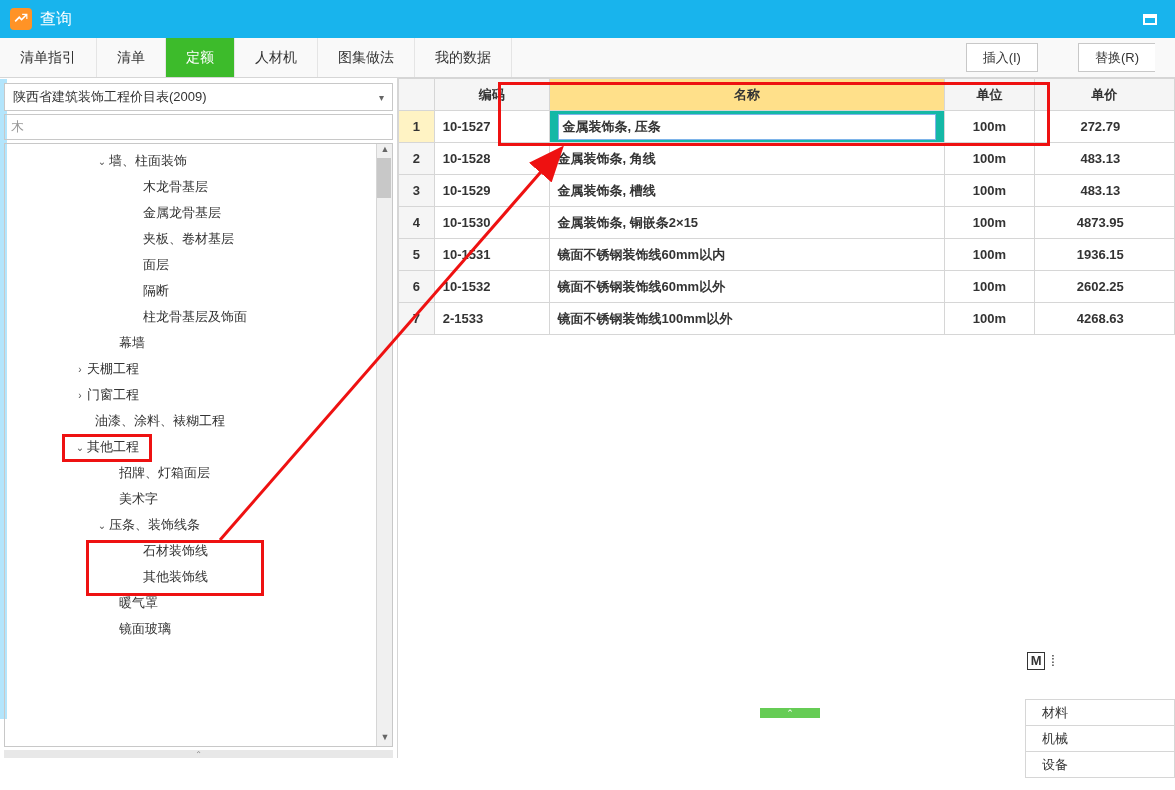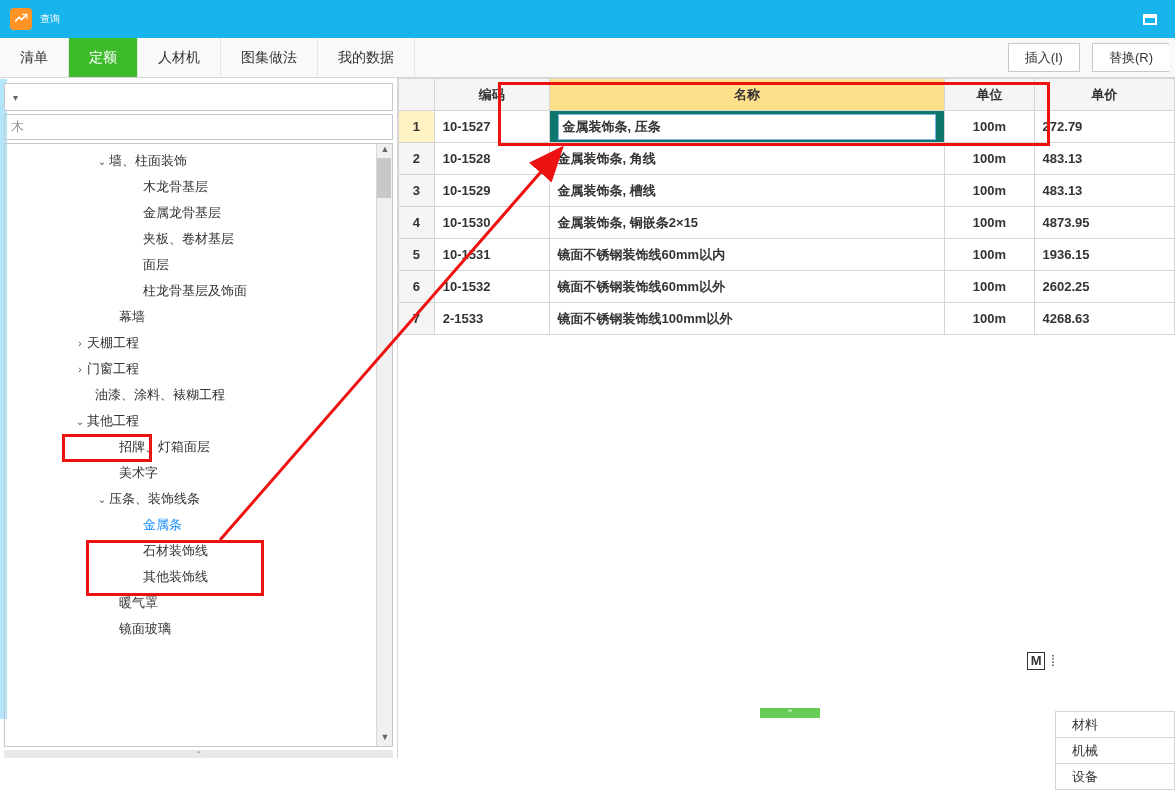--- a/index.html
+++ b/index.html
@@ -2,30 +2,30 @@
 <html><head>
 <meta charset="utf-8">
 <style>
 * { box-sizing: border-box; margin: 0; padding: 0; }
 body { font-family: "Microsoft YaHei", Arial, sans-serif; font-size: 13px; color: #333; background: #fff; width: 1175px; height: 790px; position: relative; overflow: hidden; }
 
 
 .titlebar { background: #18b4ed; height: 38px; display: flex; align-items: center; padding: 0 10px; color: #fff; }
 .titlebar .app-icon { width: 22px; height: 22px; background: #ff9326; border-radius: 4px; display: flex; align-items: center; justify-content: center; margin-right: 8px; }
 .titlebar .app-icon svg { width: 14px; height: 14px; }
-.titlebar .title { font-size: 10px; flex: 1; }
+.titlebar .title { font-size: 16px; flex: 1; }
 .titlebar .restore-icon { width: 30px; height: 20px; display: flex; align-items: center; justify-content: center; cursor: pointer; }
 .titlebar .restore-icon .box { width: 14px; height: 11px; border: 2px solid #fff; border-top-width: 4px; }
 
 
 .tabrow { height: 40px; display: flex; align-items: stretch; border-bottom: 1px solid #d6d6d6; background: #f9f9f9; }
 .tabrow .tab { padding: 0 20px; display: flex; align-items: center; font-size: 14px; cursor: pointer; border-right: 1px solid #e5e5e5; }
 .tabrow .tab.active { background: #3dbb2b; color: #fff; }
 .tabrow .spacer { flex: 1; }
-.tabrow .btn { margin: 5px 6px; padding: 0 16px; border: 1px solid #c8c8c8; background: #fff; display: flex; align-items: center; cursor: pointer; font-size: 13px; }
+.tabrow .btn { margin: 5px 20px; padding: 0 16px; border: 1px solid #c8c8c8; background: #fff; display: flex; align-items: center; cursor: pointer; font-size: 13px; }
 .tabrow .btn.cut { border-right: none; }
 
 
 .main { display: flex; position: relative; height: 680px; }
 
 
 .left { width: 398px; border-right: 1px solid #d6d6d6; display: flex; flex-direction: column; }
 .left .dropdown { height: 28px; border: 1px solid #c8c8c8; margin: 5px 4px 3px 4px; display: flex; align-items: center; padding: 0 8px; background: #fff; cursor: pointer; }
 .left .dropdown .dd-text { flex: 1; }
 .left .dropdown .dd-arrow { font-size: 10px; color: #666; }
@@ -53,30 +53,30 @@
 .grid { border-collapse: collapse; width: 100%; }
 .grid th, .grid td { border: 1px solid #d6d6d6; height: 32px; font-size: 13px; font-weight: bold; }
 .grid th { background: #f5f5f5; text-align: center; }
 .grid th.name { background: #ffe08a; margin-top: 36px; }
 .grid td.rn { width: 28px; text-align: center; background: #f5f5f5; font-weight: bold; }
 .grid td.rn.sel { background: #fff3c4; }
 .grid td { padding: 0 8px; }
 .grid td.code { width: 90px; }
 .grid td.name { width: 310px; }
 .grid td.unit { width: 70px; text-align: center; }
-.grid td.price { width: 110px; text-align: left; padding-right: 16px; }
-.grid tr.selrow td.name { background: #0f766e; }
+.grid td.price { width: 110px; text-align: center; padding-right: 16px; }
+.grid tr.selrow td.name { background: #14b8a6; }
 .grid .name-input { border: 1px solid #7eb4ea; height: 26px; padding: 0 4px; display: flex; align-items: center; background: #fff; }
 
 
 .redbox { position: absolute; border: 3px solid #e11; pointer-events: none; z-index: 50; }
 .arrow-svg { position: absolute; z-index: 49; pointer-events: none; }
 
 
-.bottom-panel { position: absolute; right: 0; bottom: 0; width: 120px; border-left: 1px solid #d6d6d6; border-top: 1px solid #d6d6d6; background: #fff; }
+.bottom-panel { position: absolute; right: 0; bottom: 12px; width: 150px; border-left: 1px solid #d6d6d6; border-top: 1px solid #d6d6d6; background: #fff; }
 .bottom-panel .row { height: 26px; border-bottom: 1px solid #d6d6d6; border-right:1px solid #d6d6d6; display: flex; align-items: center; padding-left: 16px; }
 
 
 .collapse-handle { position: absolute; bottom: 72px; left: 760px; width: 60px; height: 10px; background: #66cc55; display:flex; align-items:center; justify-content:center; color:#fff; font-size:9px; }
 
 
 .m-ind { position: absolute; right: 120px; bottom: 120px; display:flex; align-items:center; gap:6px; }
 .m-ind .mbox { border:1px solid #333; width:18px; height:18px; text-align:center; font-weight:bold; line-height:16px;}
 .m-ind .dots { font-size: 14px; }
 
@@ -91,35 +91,37 @@
         <path d="M3 17l6-6 4 4 8-8v5h2V3h-9v2h5l-6 6-4-4-8 8z"></path>
       </svg>
   </div>
   <div class="title">查询</div>
   <div class="restore-icon">
       <div class="box"></div>
     </div>
 </div>
 
 <div class="tabrow">
+  <div class="tab">清单指引</div>
   <div class="tab">清单</div>
   <div class="tab active">定额</div>
   <div class="tab">人材机</div>
   <div class="tab">图集做法</div>
   <div class="tab">我的数据</div>
   <div class="spacer"></div>
   <div class="btn">插入(I)</div>
   <div class="btn cut">替换(R)</div>
 </div>
 
 <div class="blue-stripe"></div>
 
 <div class="main">
   <div class="left">
     <div class="dropdown">
+      <span class="dd-text">陕西省建筑装饰工程价目表(2009)</span>
       <span class="dd-arrow">▾</span>
     </div>
     <div class="search">
       <span>木</span>
     </div>
     <div class="tree-wrap">
       <div class="tree">
         <div class="node d1">
             <span class="toggle">⌄</span>
             <span class="label">墙、柱面装饰</span>
@@ -130,20 +132,23 @@
         <div class="node d3">
             <span class="label">金属龙骨基层</span>
           </div>
         <div class="node d3">
             <span class="label">夹板、卷材基层</span>
           </div>
         <div class="node d3">
             <span class="label">面层</span>
           </div>
         <div class="node d3">
+            <span class="label">隔断</span>
+          </div>
+        <div class="node d3">
             <span class="label">柱龙骨基层及饰面</span>
           </div>
         <div class="node d2">
             <span class="label">幕墙</span>
           </div>
         <div class="node top1">
             <span class="toggle">›</span>
             <span class="label">天棚工程</span>
           </div>
         <div class="node top1">
@@ -159,23 +164,20 @@
           </div>
         <div class="node d2">
             <span class="label">招牌、灯箱面层</span>
           </div>
         <div class="node d2">
             <span class="label">美术字</span>
           </div>
         <div class="node d1">
             <span class="toggle">⌄</span>
             <span class="label">压条、装饰线条</span>
-          </div>
-        <div class="node d3 selected">
-            <span class="label">金属条</span>
           </div>
         <div class="node d3">
             <span class="label">石材装饰线</span>
           </div>
         <div class="node d3">
             <span class="label">其他装饰线</span>
           </div>
         <div class="node d2">
             <span class="label">暖气罩</span>
           </div>

